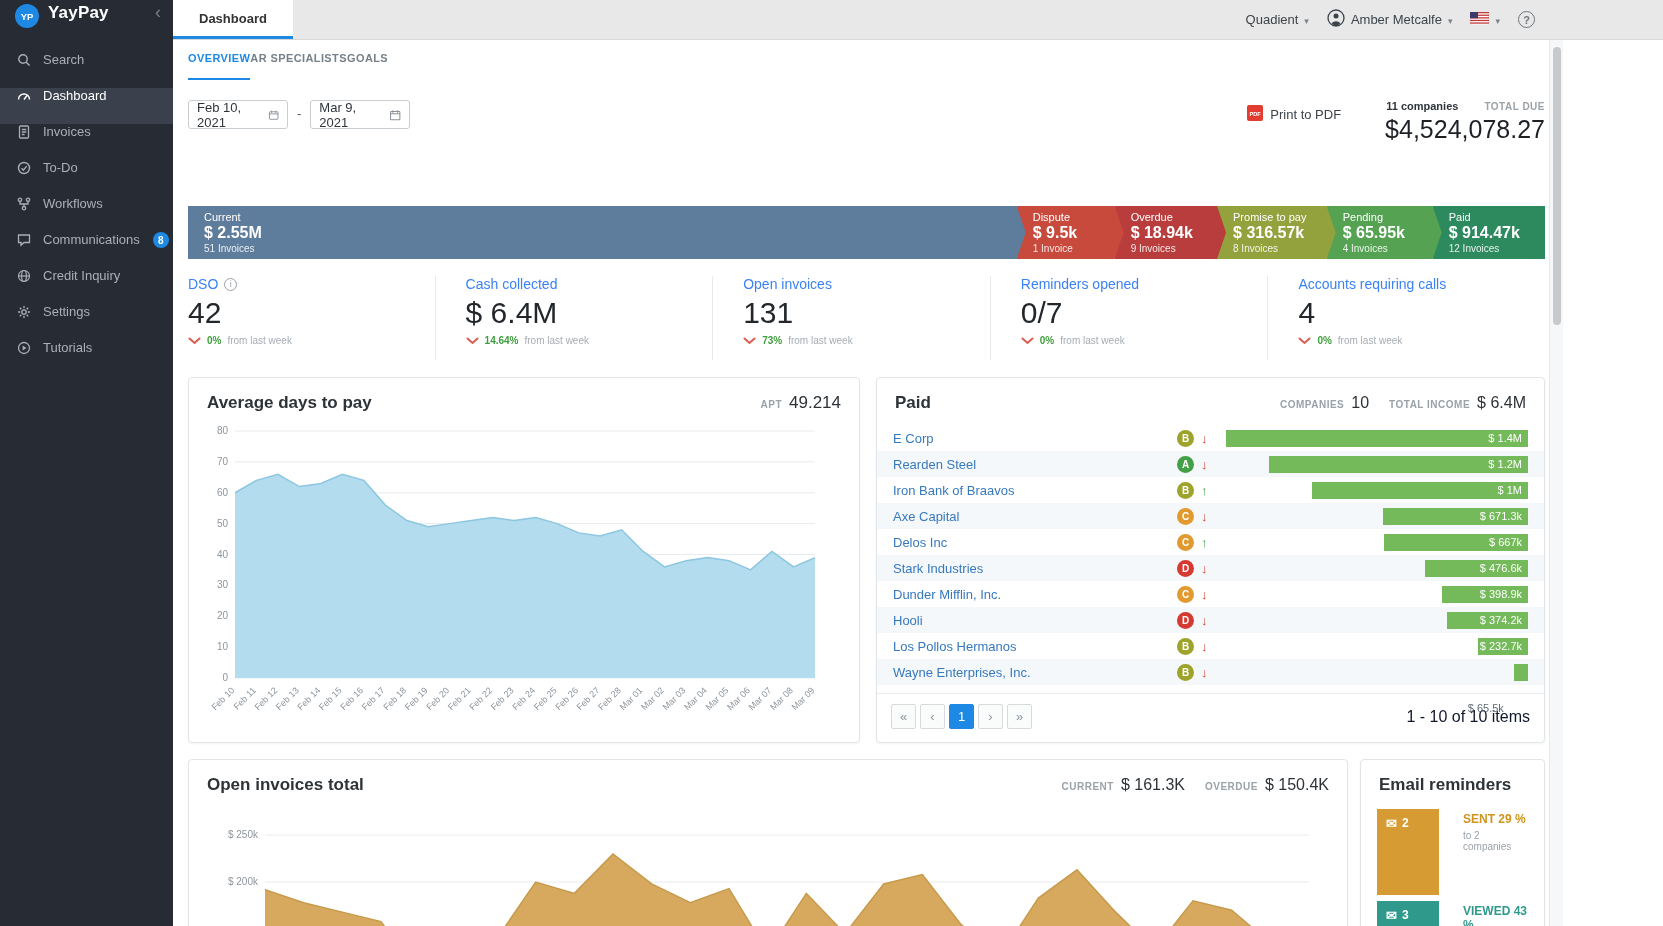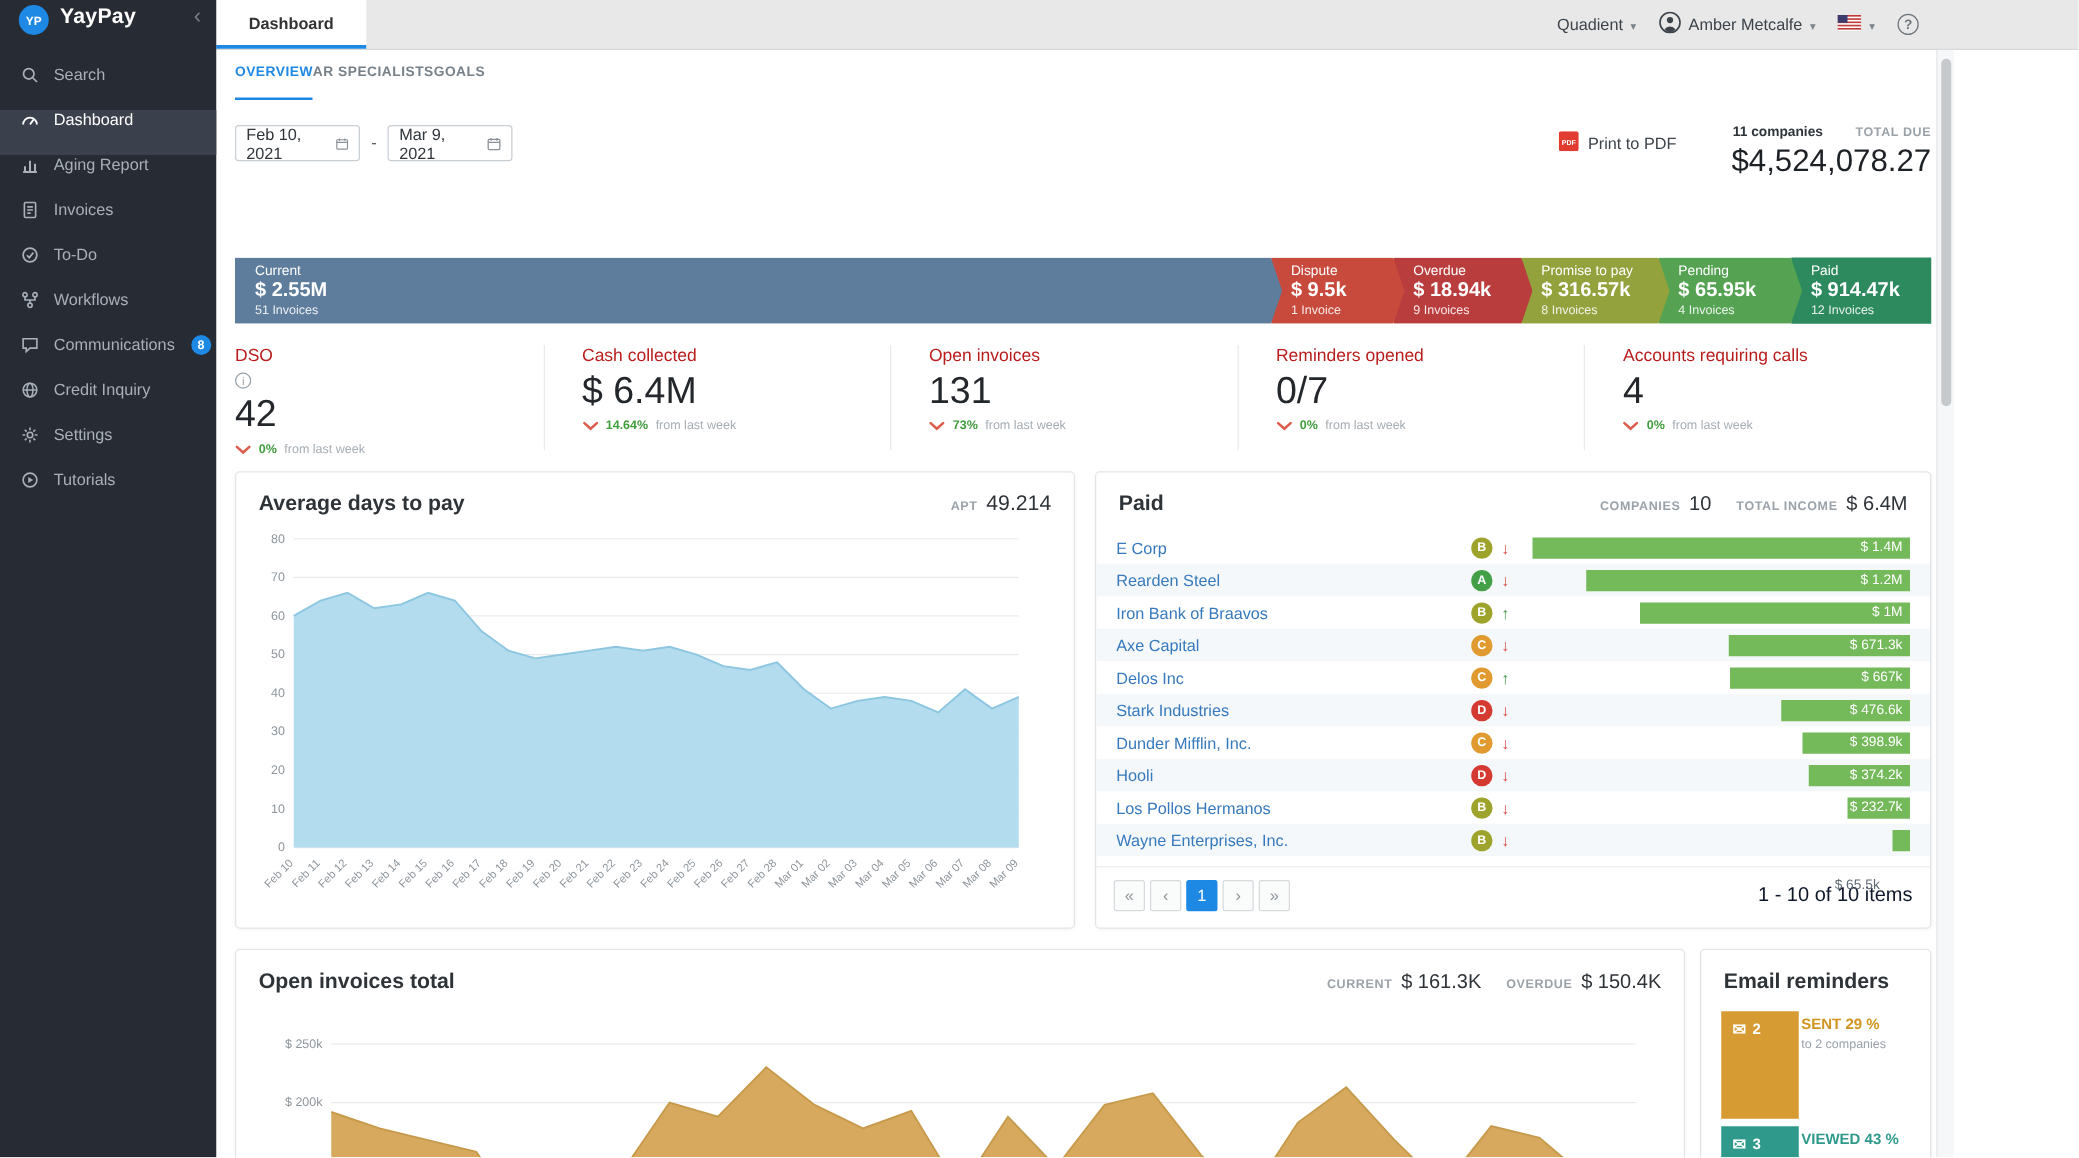--- a/index.html
+++ b/index.html
@@ -49,21 +49,21 @@
   .seg { position: relative; color: #fff; padding: 7px 14px 7px 16px; display: flex; flex-direction: column; justify-content: center; gap: 1px; clip-path: polygon(0 0, calc(100% - 9px) 0, 100% 50%, calc(100% - 9px) 100%, 0 100%); margin-right: -9px; min-width: 0; overflow: hidden; cursor: pointer; }
   .seg.last { clip-path: none; margin-right: 0; }
   .seg-label { font-size: 11px; white-space: nowrap; }
   .seg-value { font-size: 16px; font-weight: bold; white-space: nowrap; }
   .seg-count { font-size: 10px; opacity: .88; white-space: nowrap; }
 
   
   .kpi-row { display: flex; margin-top: 17px; height: 84px; }
   .kpi { flex: 1; padding-left: 30px; border-left: 1px solid #e8eaec; }
   .kpi:first-child { padding-left: 0; border-left: none; }
-  .kpi-label-row { display: flex; align-items: flex-start; gap: 6px; font-size: 14px; color: #b91c1c; flex-direction: column; }
+  .kpi-label-row { display: flex; align-items: center; gap: 6px; font-size: 14px; color: #3b82f6; }
   .kpi-info { width: 13px; height: 13px; border: 1px solid #9aa2a9; border-radius: 50%; color: #9aa2a9; font-size: 9px; display: inline-flex; align-items: center; justify-content: center; cursor: pointer; }
   .kpi-info::before { content: "i"; }
   .kpi-value { font-size: 30px; color: #23272b; margin-top: 4px; line-height: 1.1; }
   .kpi-delta { display: flex; align-items: center; gap: 6px; margin-top: 6px; }
   .kpi-pct { font-size: 10px; font-weight: bold; color: #3f9e3c; }
   .kpi-note { font-size: 10px; color: #a6adb4; }
 
   
   .cards-row1 { display: flex; gap: 16px; margin-top: 17px; height: 366px; }
   .cards-row2 { display: flex; gap: 12px; margin-top: 16px; height: 320px; }
@@ -95,21 +95,21 @@
   .pg-btn { width: 25px; height: 25px; border: 1px solid #d6dadd; background: #fafbfb; color: #8d959c; border-radius: 2px; font-size: 13px; line-height: 23px; text-align: center; margin-right: 4px; cursor: pointer; user-select: none; }
   .pg-btn.active { background: #1e88e5; border-color: #1e88e5; color: #fff; }
   .pg-info { margin-left: auto; font-size: 16px; color: #0f172a; }
 
   .oi-card { width: 1160px; }
   .email-card { flex: 1; }
   .email-body { padding: 10px 16px; }
   .er-row { display: flex; margin-bottom: 6px; }
   .er-block { width: 62px; height: 86px; padding: 7px 0 0 9px; color: #fff; font-size: 12px; font-weight: bold; display: flex; gap: 5px; align-items: flex-start; flex: 0 0 auto; }
   .er-env::before { content: "✉"; font-size: 13px; }
-  .er-text { margin-left: 2px; padding-top: 3px; }
+  .er-text { margin-left: 24px; padding-top: 3px; }
   .er-label { font-size: 12px; font-weight: bold; }
   .er-note { font-size: 10px; color: #9aa2ab; margin-top: 4px; }
 
   
   .scrollbar { position: absolute; left: 1549px; top: 40px; width: 14px; height: 886px; background: #f6f7f8; border-left: 1px solid #e6e8ea; z-index: 45; }
   .scroll-thumb { position: absolute; left: 3px; top: 7px; width: 8px; height: 278px; background: #c6cacd; border-radius: 4px; cursor: pointer; }
 </style>
 </head>
 <body>
 
@@ -133,26 +133,20 @@
             <path d="M10.2 10.2 L13.6 13.6"></path>
           </svg></span>
       <span>Search</span>
     </div>
     <div class="nav-item active">
       <span><svg width="16" height="16" viewBox="0 0 16 16" fill="none" stroke="currentColor" stroke-width="1.4">
             <path d="M2.5 11.5 a5.5 5.5 0 1 1 11 0"></path>
             <path d="M8 11.5 L11 7.5"></path>
           </svg></span>
       <span>Dashboard</span>
-    </div>
-    <div class="nav-item">
-      <span><svg width="16" height="16" viewBox="0 0 16 16" fill="none" stroke="currentColor" stroke-width="1.6">
-            <path d="M4 13V9 M8 13V4.5 M12 13V7 M2.5 13.5h11"></path>
-          </svg></span>
-      <span>Aging Report</span>
     </div>
     <div class="nav-item">
       <span><svg width="16" height="16" viewBox="0 0 16 16" fill="none" stroke="currentColor" stroke-width="1.3">
             <rect x="3.5" y="2" width="9" height="12" rx="1"></rect>
             <path d="M5.8 5.5h4.5 M5.8 8h4.5 M5.8 10.5h2.8"></path>
           </svg></span>
       <span>Invoices</span>
     </div>
     <div class="nav-item">
       <span><svg width="16" height="16" viewBox="0 0 16 16" fill="none" stroke="currentColor" stroke-width="1.4">

